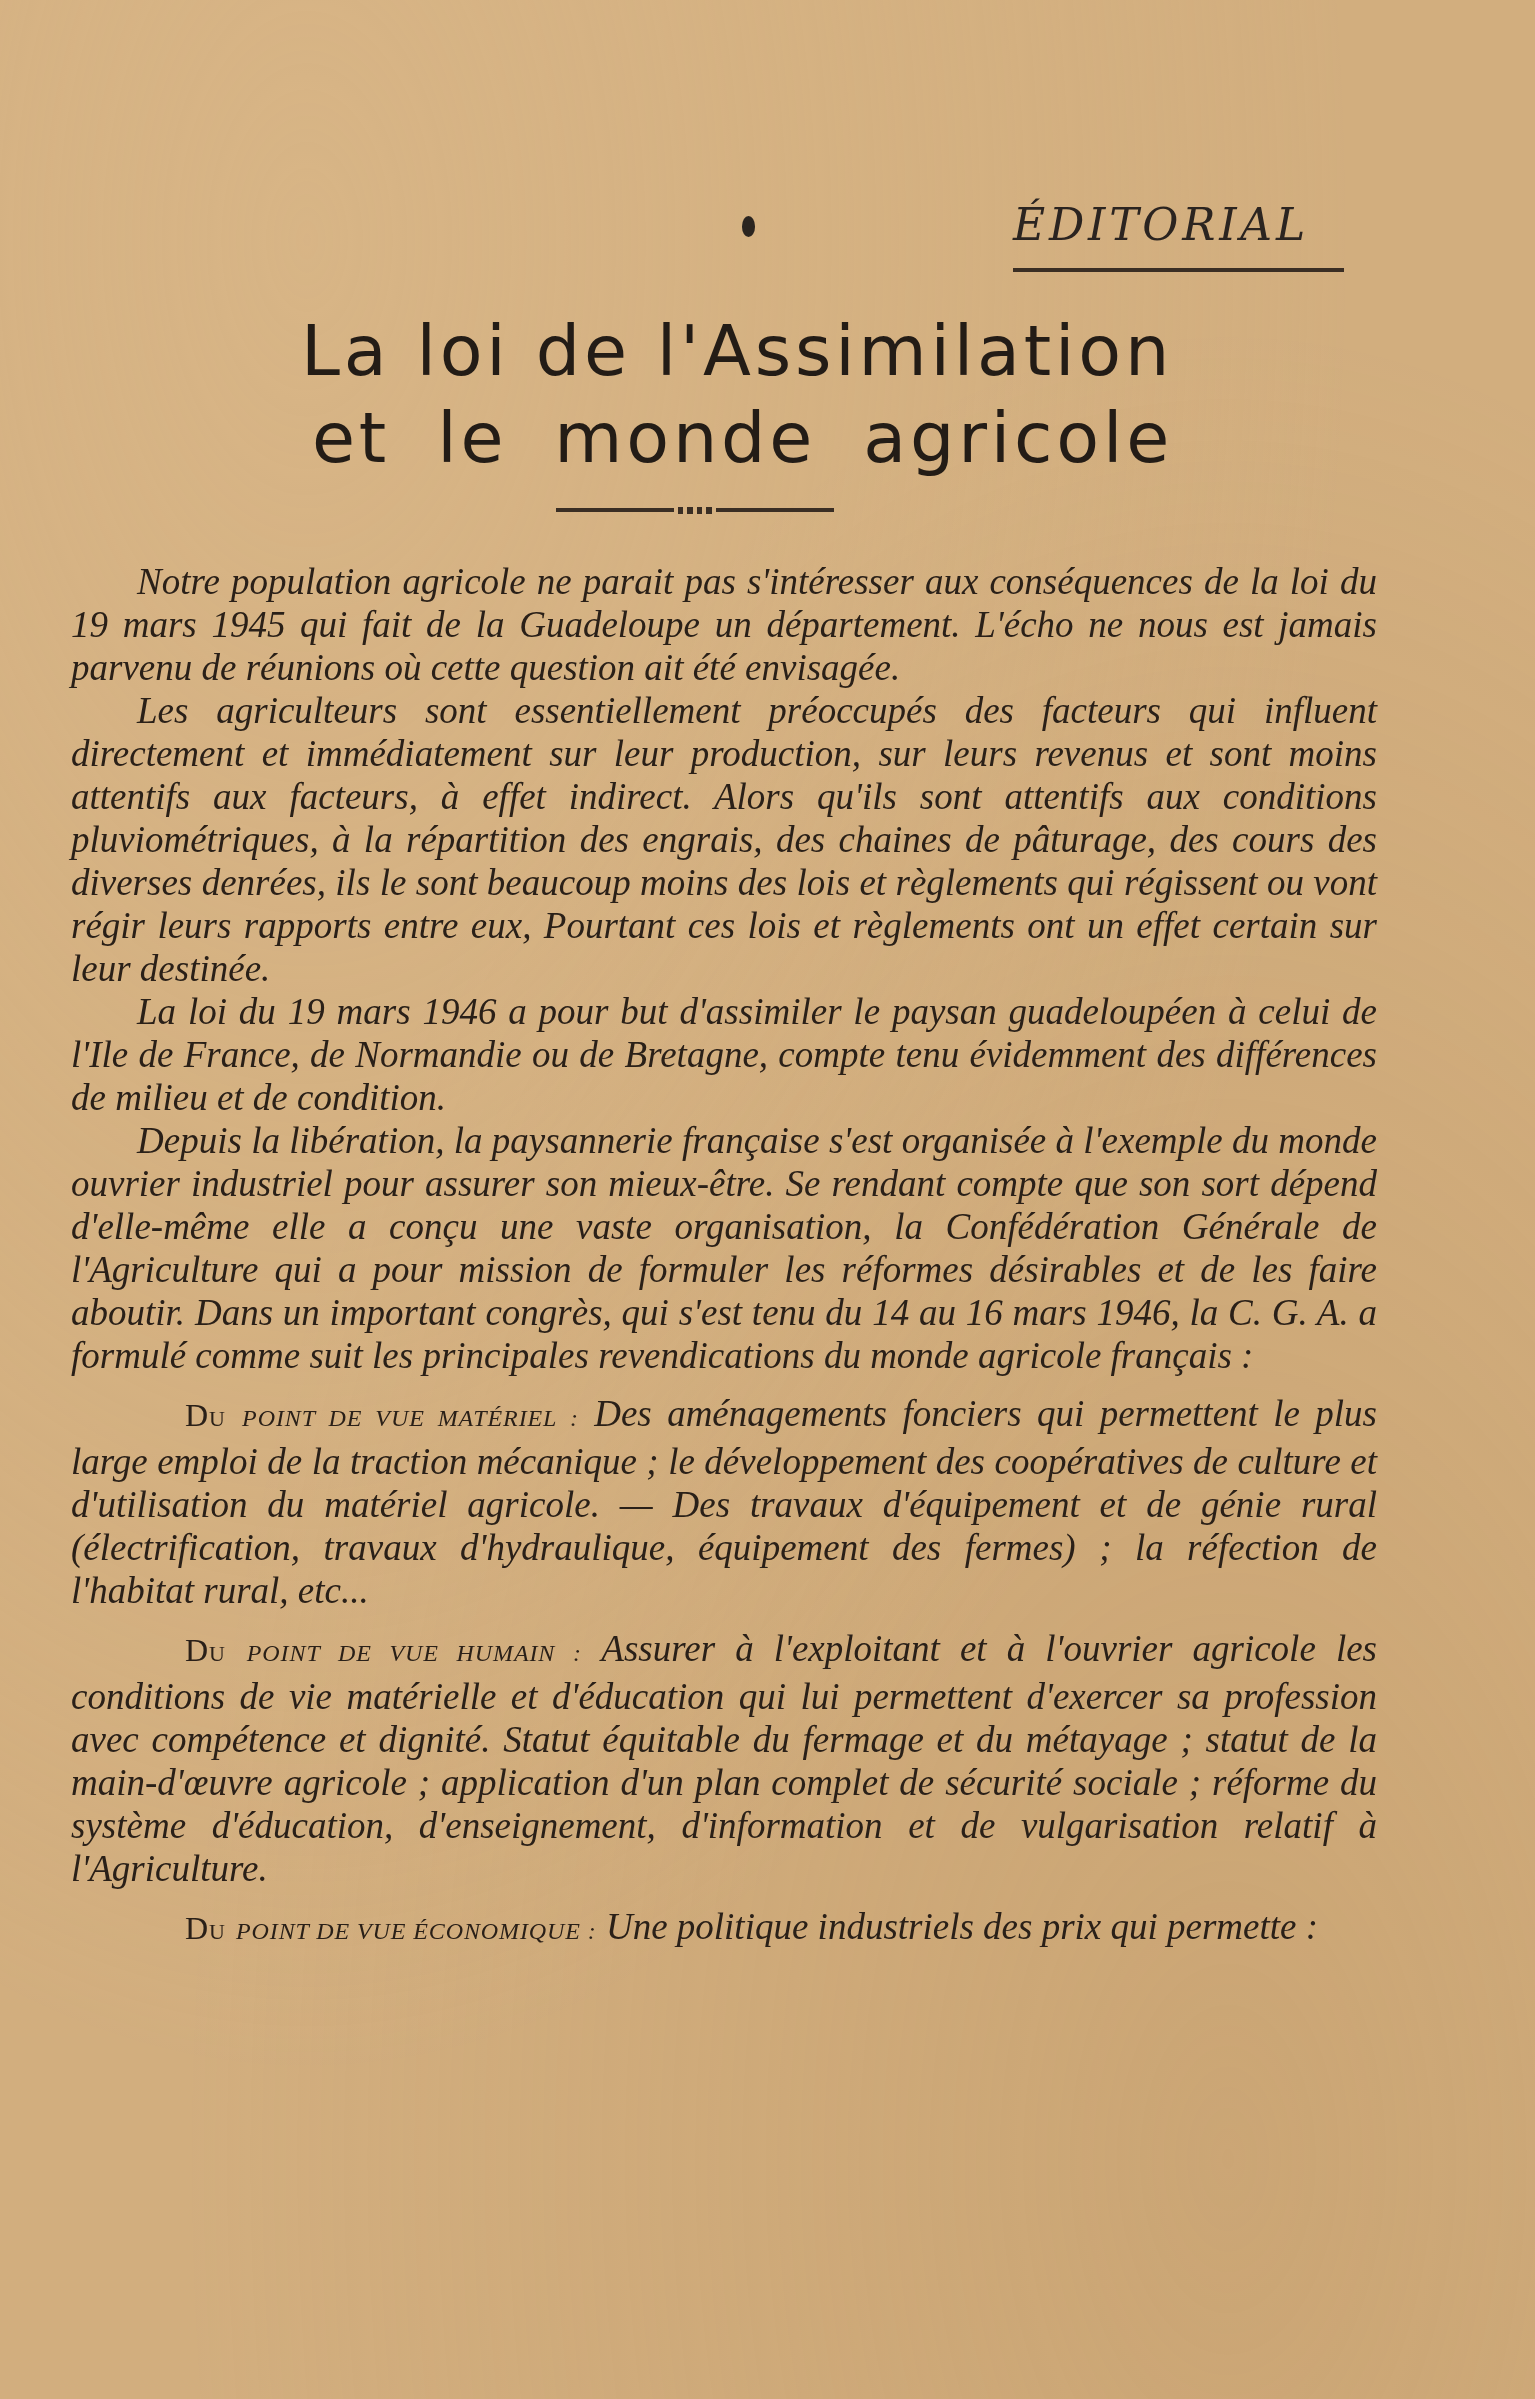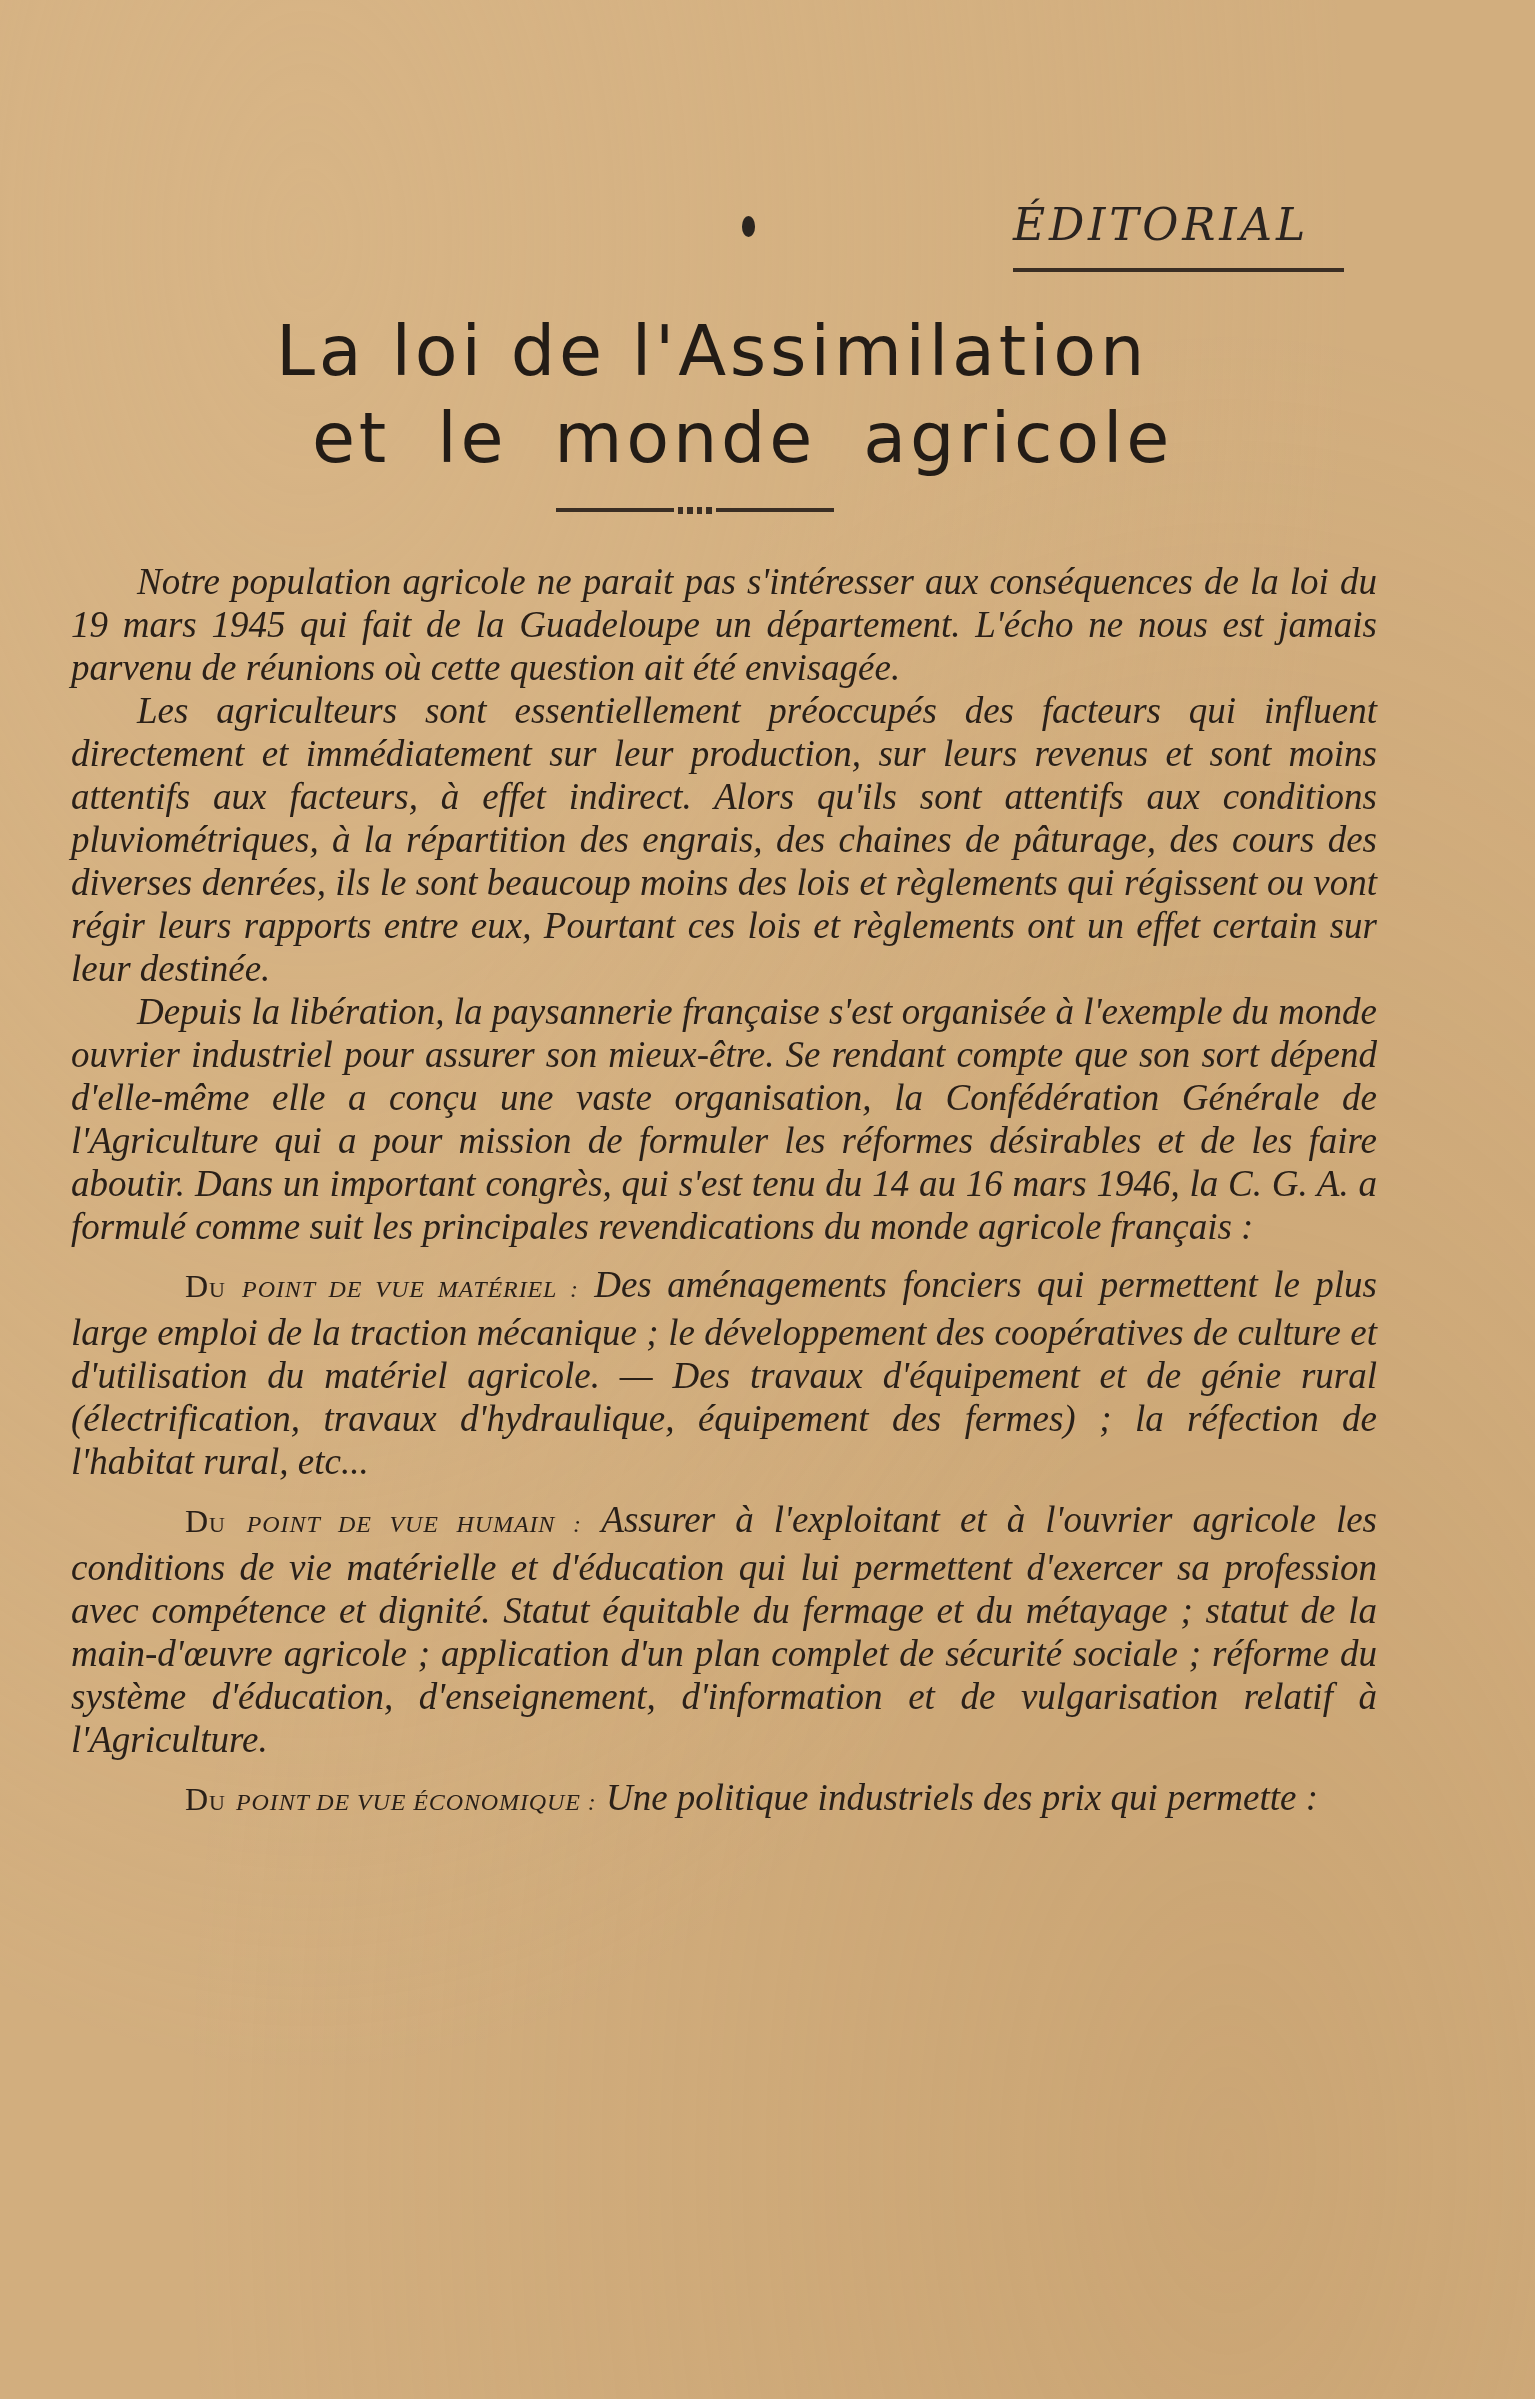--- a/index.html
+++ b/index.html
@@ -34,20 +34,21 @@
   }
   .title {
     position: absolute; left: 276px; top: 308px;
     font-family: "DejaVu Sans", sans-serif;
     font-weight: normal;
     font-size: 70px;
     line-height: 87px;
     letter-spacing: 3.8px;
     color: #231c16;
     margin: 0;
+    text-align: right;
   }
   .title span { display: block; }
   .title .l2 { word-spacing: 21px; margin-left: 36px; }
   .ornament {
     position: absolute; left: 556px; top: 507px;
     display: flex; align-items: center; gap: 3.8px;
   }
   .ornament .bar { width: 118px; height: 3.8px; background: #3a2e24; }
   .ornament .sq { width: 5.7px; height: 6.6px; background: #3a2e24; }
   .body-text {
@@ -90,20 +91,21 @@
     <div class="sq"></div>
     <div class="sq"></div>
     <div class="sq"></div>
     <div class="sq"></div>
     <div class="bar"></div>
   </div>
 
   <div class="body-text">
     <p class="indent">Notre population agricole ne parait pas s'intéresser aux conséquences de la loi du 19 mars 1945 qui fait de la Guadeloupe un département. L'écho ne nous est jamais parvenu de réunions où cette question ait été envisagée.</p>
     <p class="indent">Les agriculteurs sont essentiellement préoccupés des facteurs qui influent directement et immédiatement sur leur production, sur leurs revenus et sont moins attentifs aux facteurs, à effet indirect. Alors qu'ils sont attentifs aux conditions pluviométriques, à la répartition des engrais, des chaines de pâturage, des cours des diverses denrées, ils le sont beaucoup moins des lois et règlements qui régissent ou vont régir leurs rapports entre eux, Pourtant ces lois et règlements ont un effet certain sur leur destinée.</p>
+    <p class="indent">La loi du 19 mars 1946 a pour but d'assimiler le paysan guadeloupéen à celui de l'Ile de France, de Normandie ou de Bretagne, compte tenu évidemment des différences de milieu et de condition.</p>
     <p class="indent">Depuis la libération, la paysannerie française s'est organisée à l'exemple du monde ouvrier industriel pour assurer son mieux-être. Se rendant compte que son sort dépend d'elle-même elle a conçu une vaste organisation, la Confédération Générale de l'Agriculture qui a pour mission de formuler les réformes désirables et de les faire aboutir. Dans un important congrès, qui s'est tenu du 14 au 16 mars 1946, la C. G. A. a formulé comme suit les principales revendications du monde agricole français :</p>
 
     <p class="indent spaced">
       <span class="sc"><span class="sc-cap">Du</span> <span class="sc-rest">point de vue matériel :</span></span><span> Des aménagements fonciers qui permettent le plus large emploi de la traction mécanique ; le développement des coopératives de culture et d'utilisation du matériel agricole. — Des travaux d'équipement et de génie rural (électrification, travaux d'hydraulique, équipement des fermes) ; la réfection de l'habitat rural, etc...</span>
     </p>
 
     <p class="indent spaced">
       <span class="sc"><span class="sc-cap">Du</span> <span class="sc-rest">point de vue humain :</span></span><span> Assurer à l'exploitant et à l'ouvrier agricole les conditions de vie matérielle et d'éducation qui lui permettent d'exercer sa profession avec compétence et dignité. Statut équitable du fermage et du métayage ; statut de la main-d'œuvre agricole ; application d'un plan complet de sécurité sociale ; réforme du système d'éducation, d'enseignement, d'information et de vulgarisation relatif à l'Agriculture.</span>
     </p>
 

